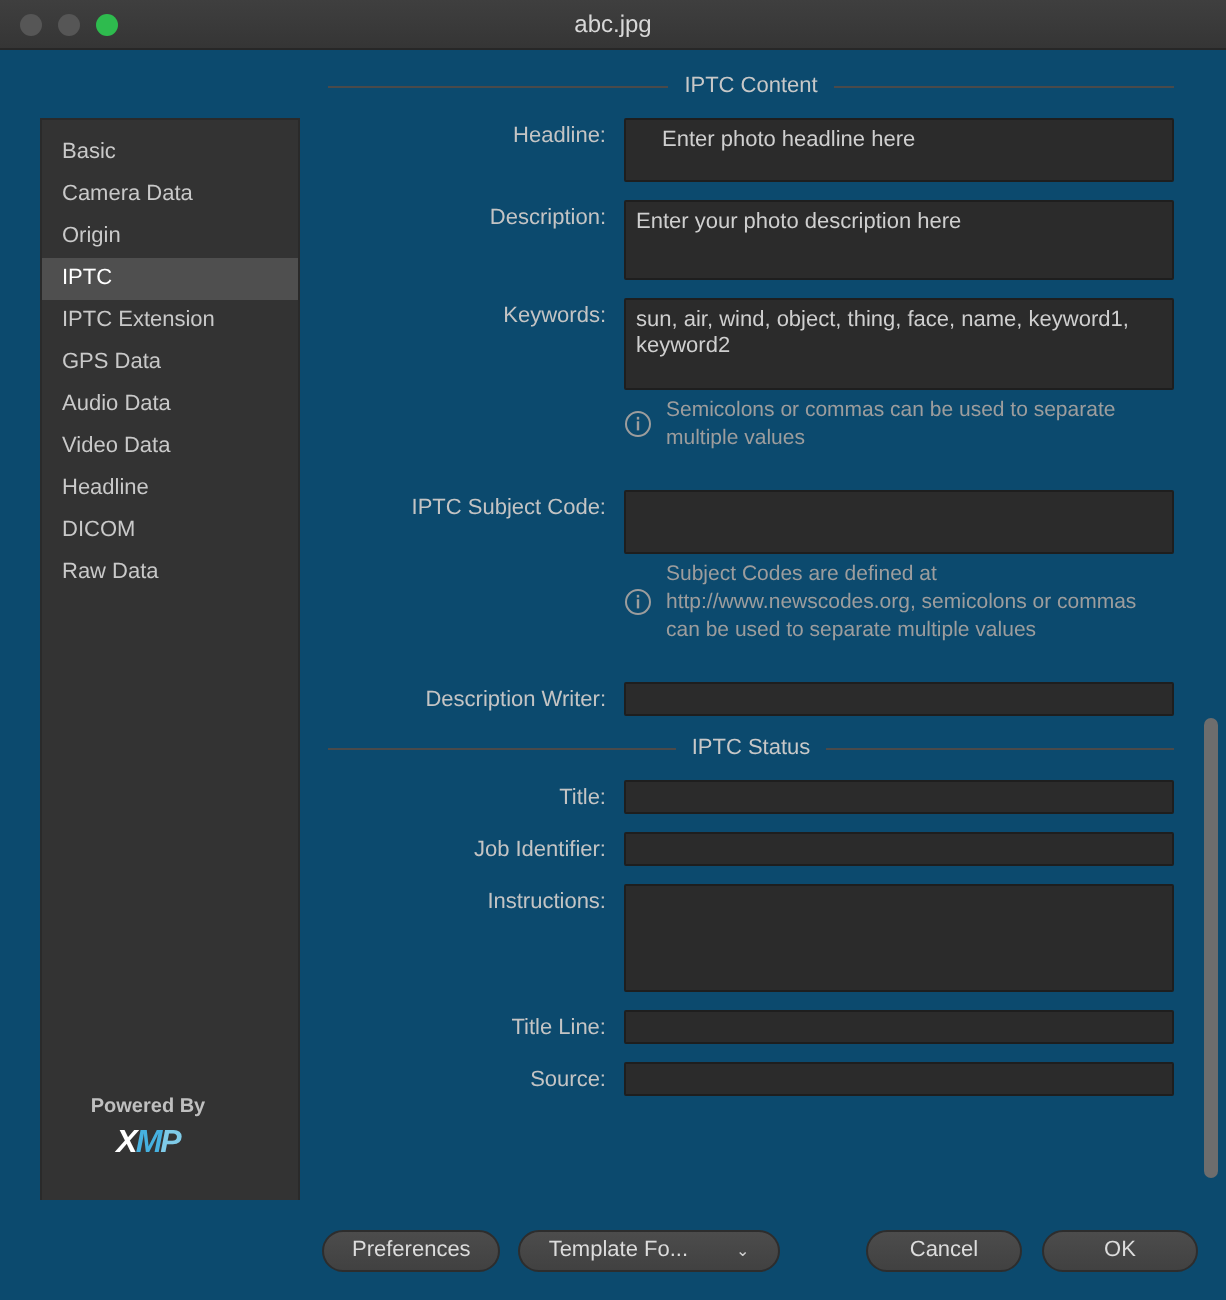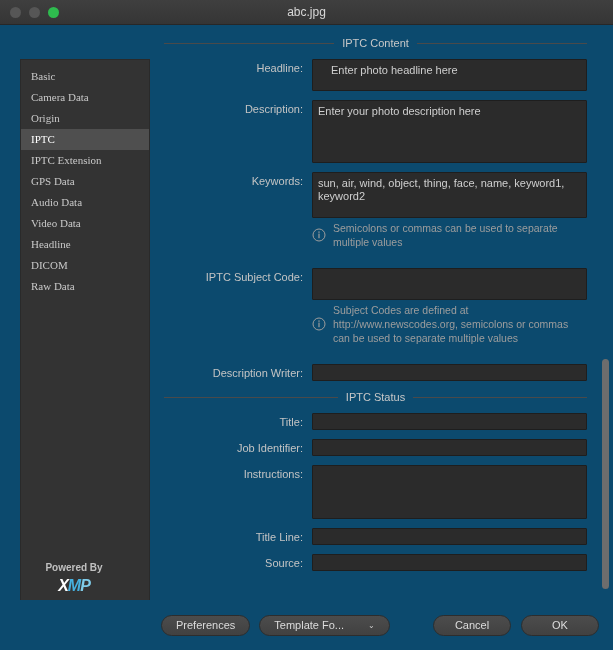--- a/index.html
+++ b/index.html
@@ -63,38 +63,38 @@
   
   .sidebar {
     width: 130px;
     flex: 0 0 130px;
     background: #333333;
     border: 1px solid #2a2a2a;
     margin: 26px 0 0 12px;
     height: 548px;
     position: relative;
   }
-  .sidebar-list { padding-top: 6px; font-family: Liberation Serif, serif; }
+  .sidebar-list { padding-top: 6px; }
   .side-item {
     height: 21px;
     line-height: 21px;
     padding-left: 10px;
     font-size: 11px;
     color: #c9c9c9;
     white-space: nowrap;
   }
   .side-item.selected {
     background: #4f4f4f;
     color: #ffffff;
   }
 
   .xmp-block {
     position: absolute;
     left: 14px;
-    bottom: 2px;
+    bottom: 16px;
     width: 120px;
     text-align: center;
   }
   .powered {
     font-size: 10px;
     color: #c0c0c0;
     font-weight: bold;
     margin-bottom: 1px;
   }
   .xmp-logo {
@@ -160,21 +160,21 @@
     color: #cfcfcf;
     font-family: "Liberation Sans", sans-serif;
     font-size: 11px;
     padding: 4px 5px;
     width: 100%;
     display: block;
     outline: none;
     border-radius: 1px;
   }
   .field.h1 { height: 32px; padding-left: 18px; }
-  .field.h-desc { height: 63px; }
+  .field.h-desc { height: 40px; }
   .field.h-kw { height: 46px; }
   .field.h-sub { height: 32px; }
   .field.one { height: 17px; padding: 2px 5px; }
   .field.h-instr { height: 54px; }
   textarea.field { resize: none; overflow: hidden; line-height: 13px; }
 
   .hint {
     display: flex;
     align-items: center;
     margin: 3px 0 0 0;

